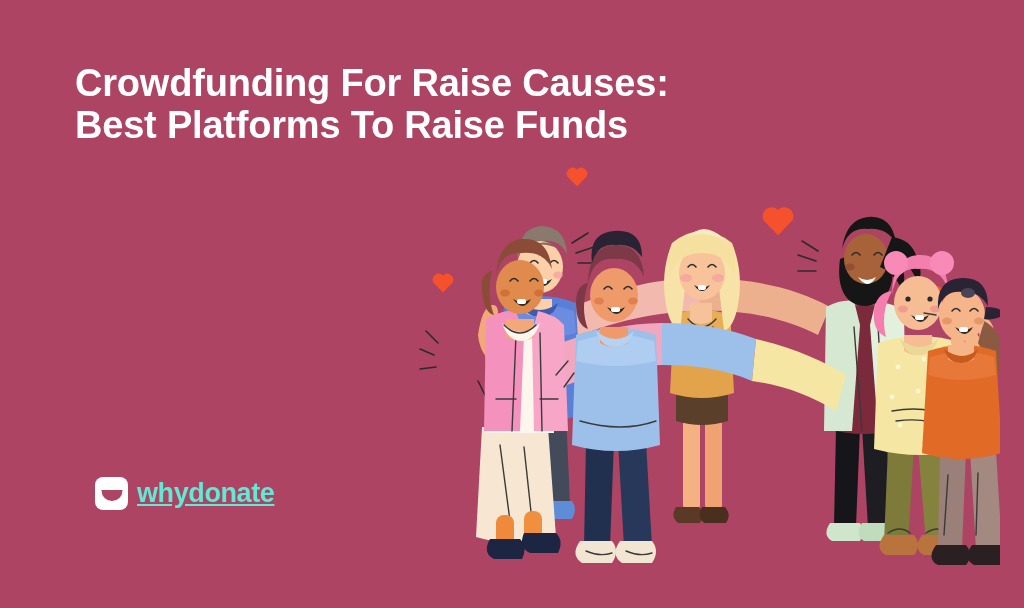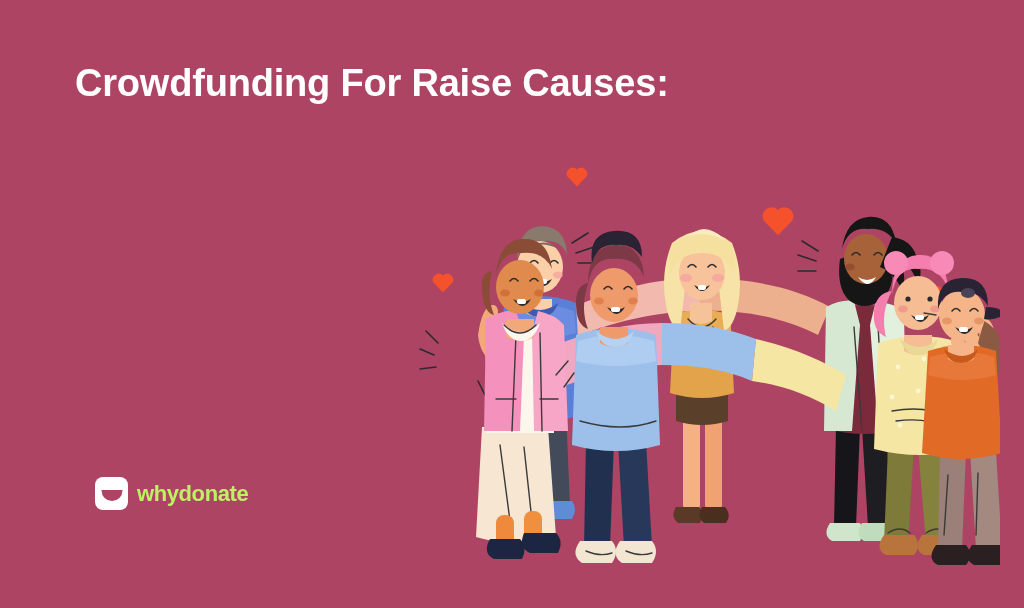--- a/index.html
+++ b/index.html
@@ -23,38 +23,39 @@
   .logo-mark{
     width:33px;height:33px;border-radius:8px;background:#ffffff;
     position:relative;overflow:hidden;flex:none;
   }
   .logo-mark::after{
     content:"";position:absolute;left:50%;top:40%;transform:translateX(-50%);
     width:21px;height:10.5px;background:#ae4464;
     border-radius:0 0 11px 11px;
   }
   .logo-word{
-    color:#bef264;font-size:22px;font-weight:700;letter-spacing:-0.4px;line-height:1;
+    color:#5eead4;font-size:27px;font-weight:700;letter-spacing:-0.4px;line-height:1;text-decoration:underline;
   }
 
   
   .heart{position:absolute;}
   .heart svg{display:block;}
 
   
   #illustration{position:absolute;left:400px;top:215px;width:600px;height:370px;}
   #illustration svg{display:block;width:600px;height:370px;}
 </style>
 </head>
 <body>
 
 <div id="banner">
 
   <div id="title-block">
     <div class="title-line">Crowdfunding For Raise Causes:</div>
+    <div class="title-line">Best Platforms To Raise Funds</div>
   </div>
 
   <div id="logo">
     <span class="logo-mark"></span>
     <span class="logo-word">whydonate</span>
   </div>
 
   <div class="heart" style="left:431px;top:271px;">
     <svg width="24" height="22" viewBox="0 0 24 22">
         <path d="M12 21.5 2.4 11.6A6 6 0 0 1 12 4.6a6 6 0 0 1 9.6 7z" fill="#f4512c"></path>

